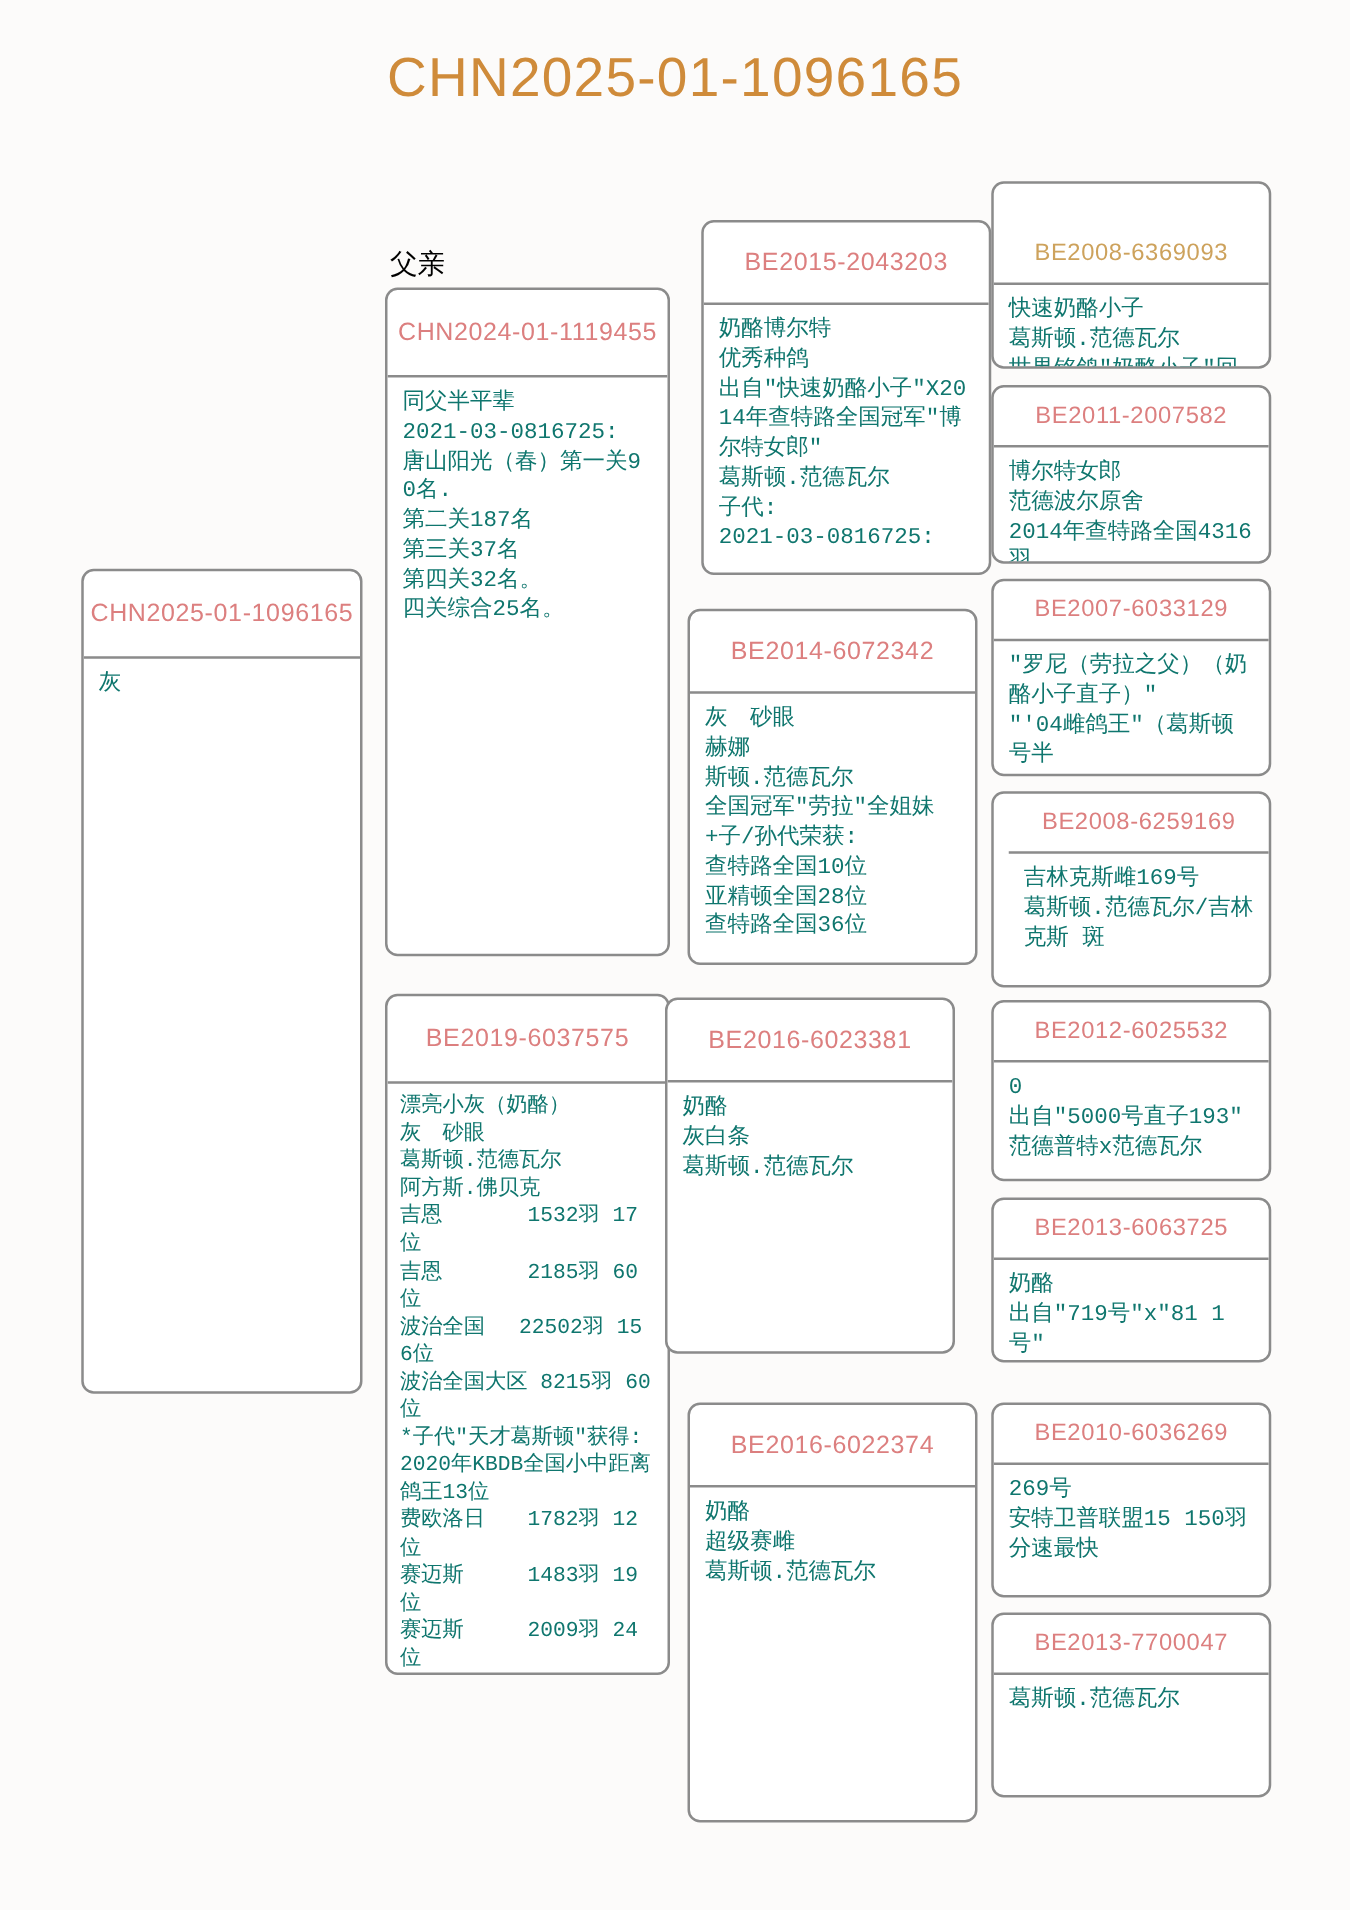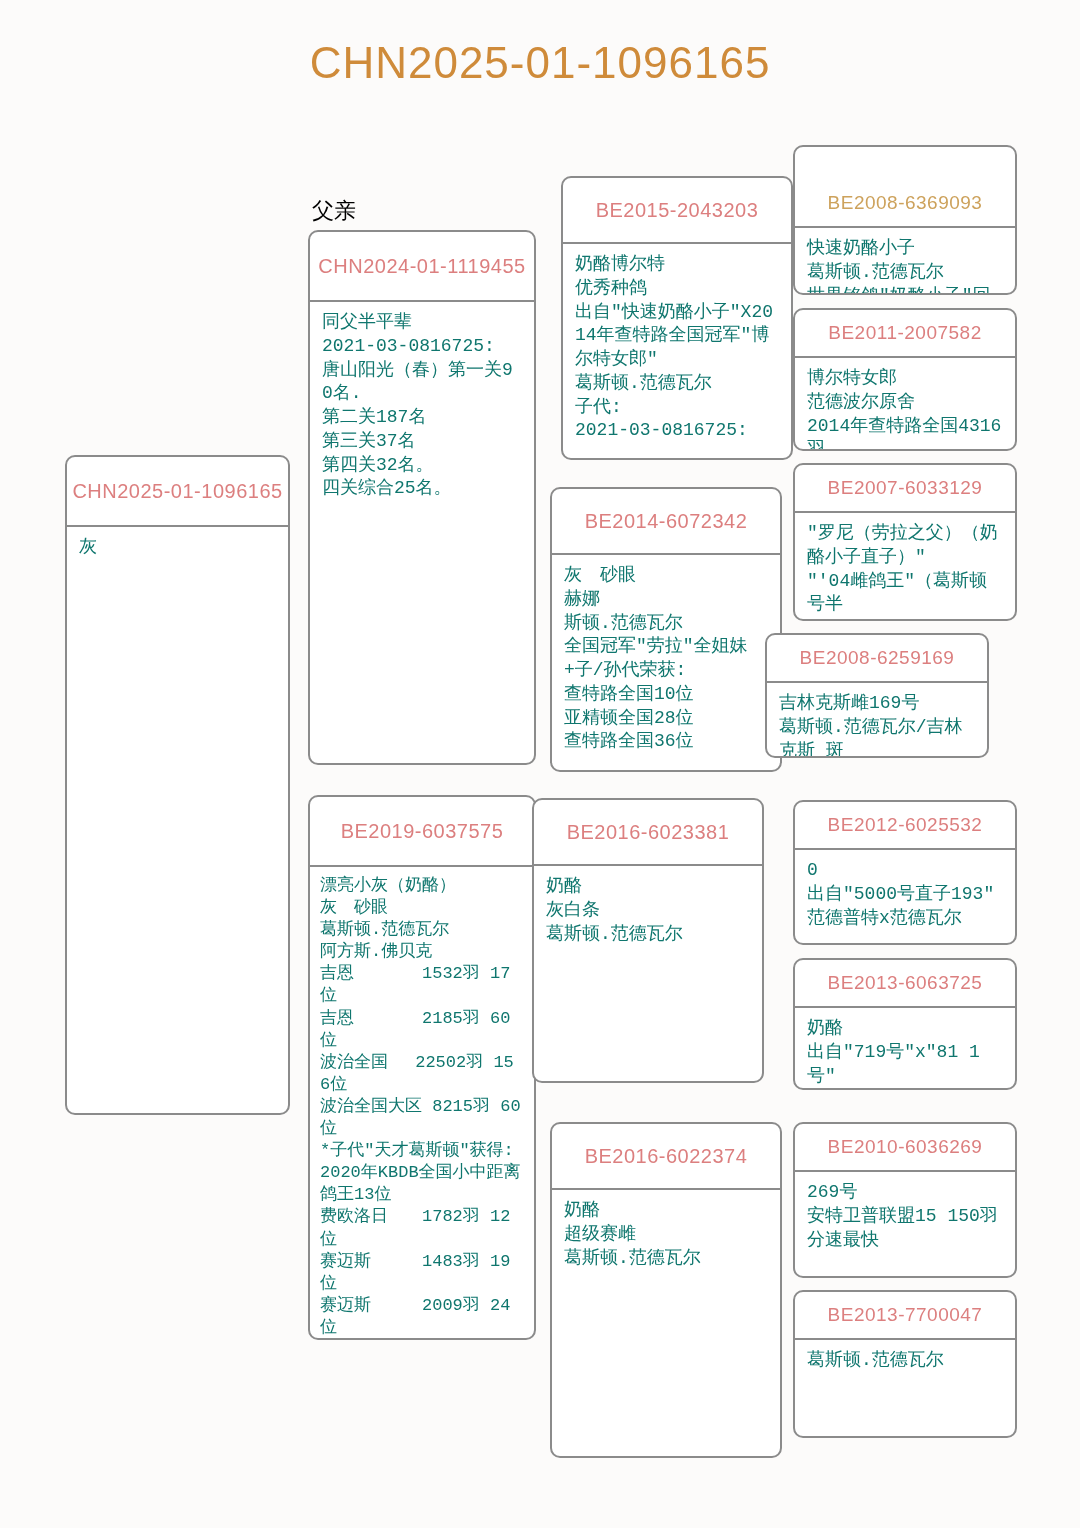--- a/index.html
+++ b/index.html
@@ -151,21 +151,21 @@
 范德波尔原舍
 2014年查特路全国4316羽</div>
   </div>
 
   <div class="pbox" style="left:793px;top:463px;width:224px;height:158px;">
     <div class="pbox-header h-sm">BE2007-6033129</div>
     <div class="pbox-body">"罗尼（劳拉之父）（奶酪小子直子）"
 "'04雌鸽王"（葛斯顿号半</div>
   </div>
 
-  <div class="pbox" style="left:765px;top:633px;width:224px;height:125px;">
+  <div class="pbox" style="left:793px;top:633px;width:224px;height:157px;padding-left:12px;">
     <div class="pbox-header h-sm">BE2008-6259169</div>
     <div class="pbox-body">吉林克斯雌169号
 葛斯顿.范德瓦尔/吉林克斯 斑</div>
   </div>
 
   <div class="pbox" style="left:793px;top:800px;width:224px;height:145px;">
     <div class="pbox-header h-sm">BE2012-6025532</div>
     <div class="pbox-body">0
 出自"5000号直子193"
 范德普特x范德瓦尔</div>

